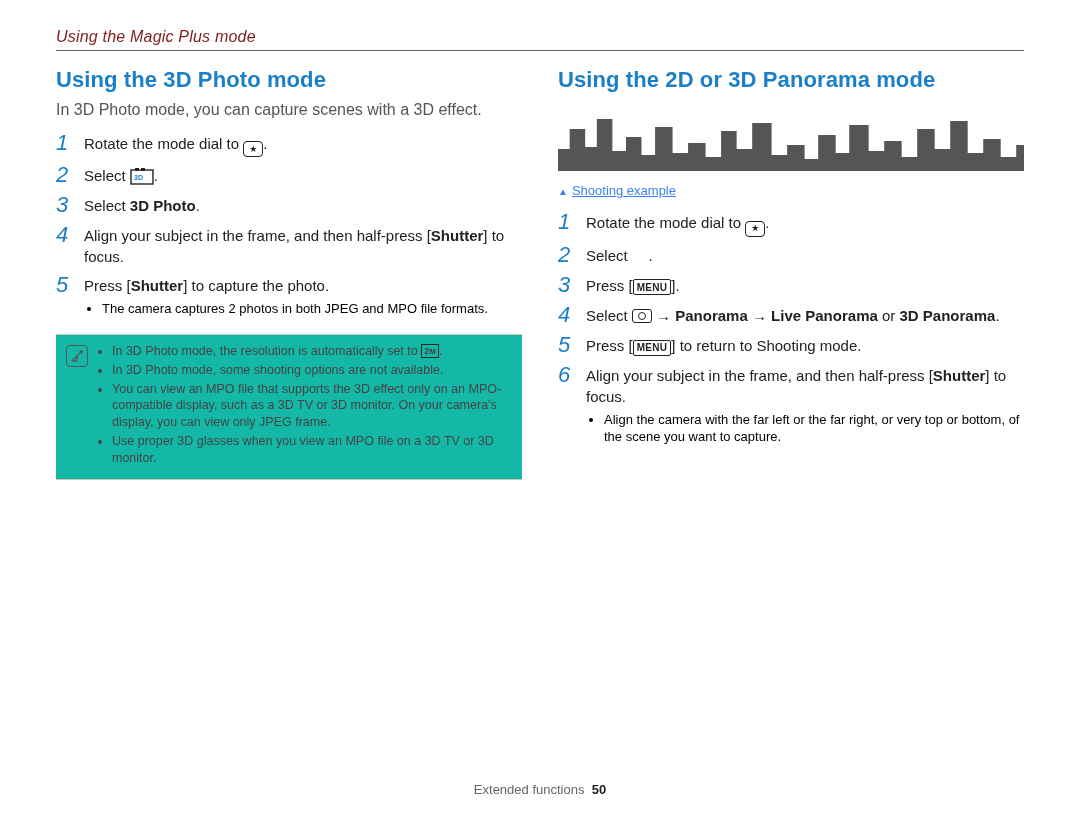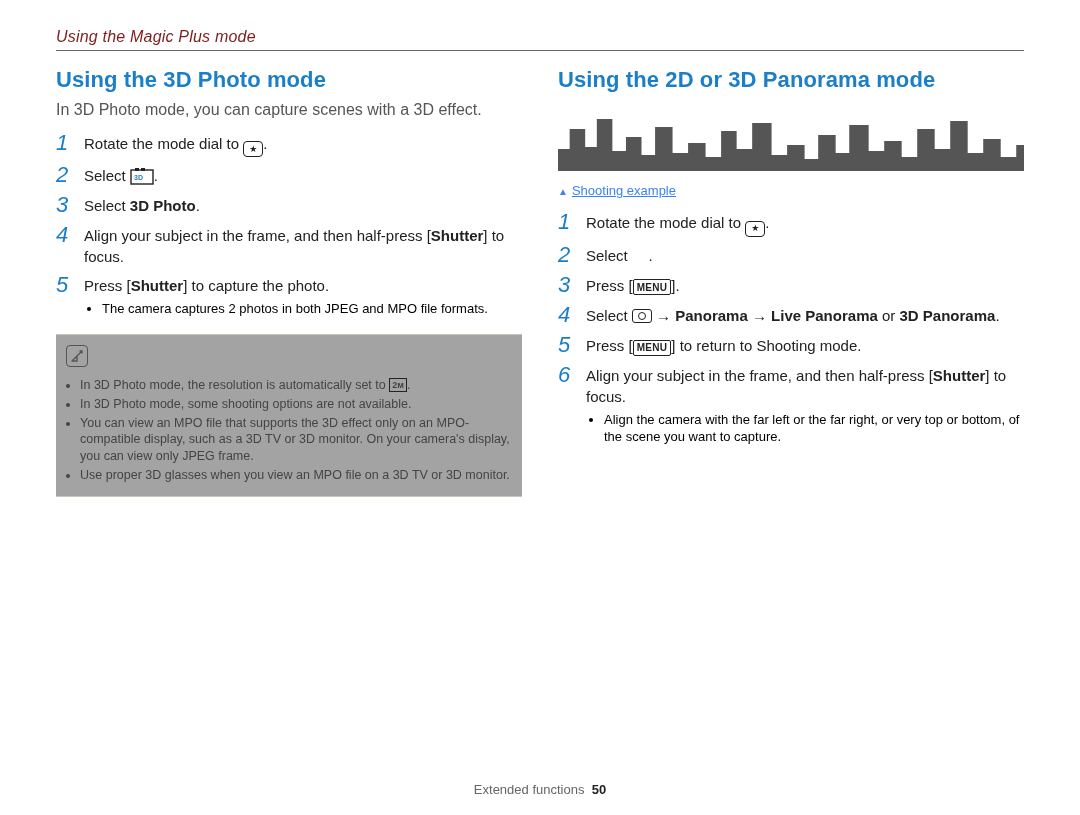--- a/index.html
+++ b/index.html
@@ -129,28 +129,27 @@
   .sub-bullets li {
     font-size: 13px;
     color: #000000;
     line-height: 1.35;
     list-style: disc;
     margin-left: 6px;
     margin-bottom: 2px;
   }
   .note-box {
     margin-top: 14px;
-    background: #a3a3a3;
+    background: #14b8a6;
     border-top: 1px solid #c9c5b8;
     border-bottom: 1px solid #c9c5b8;
     padding: 8px 10px 10px 10px;
     display: flex;
     gap: 10px;
     align-items: flex-start;
-    flex-direction: column;
   }
   .note-icon {
     width: 22px; height: 22px;
     border: 1.5px solid #555;
     border-radius: 4px;
     display:flex;align-items:center;justify-content:center;
     position: relative;
     flex-shrink:0;
     margin-top:2px;
   }

